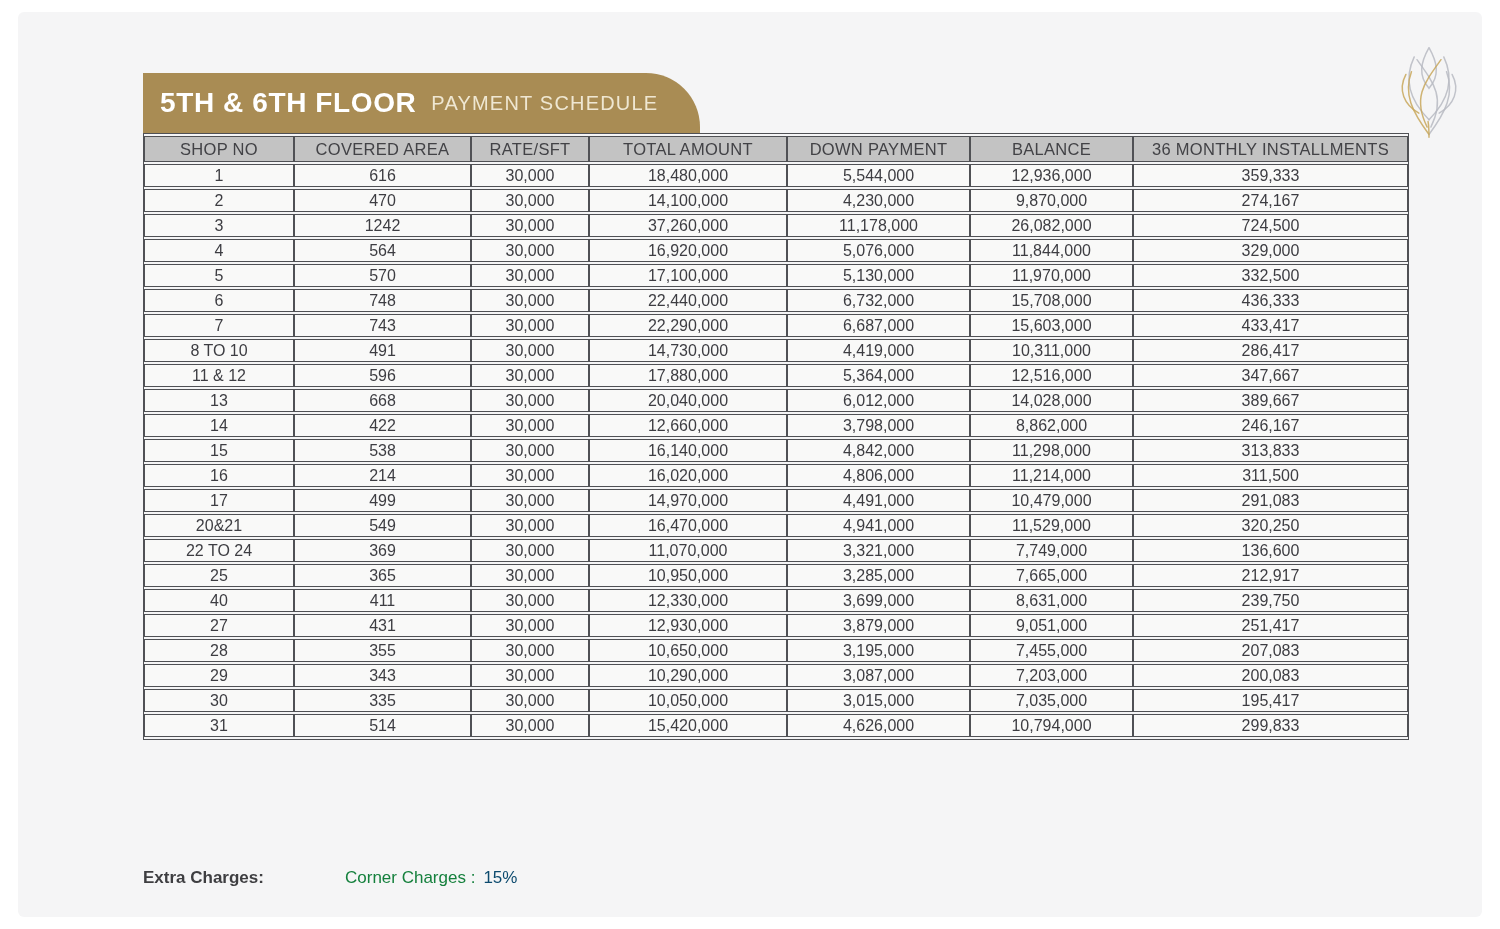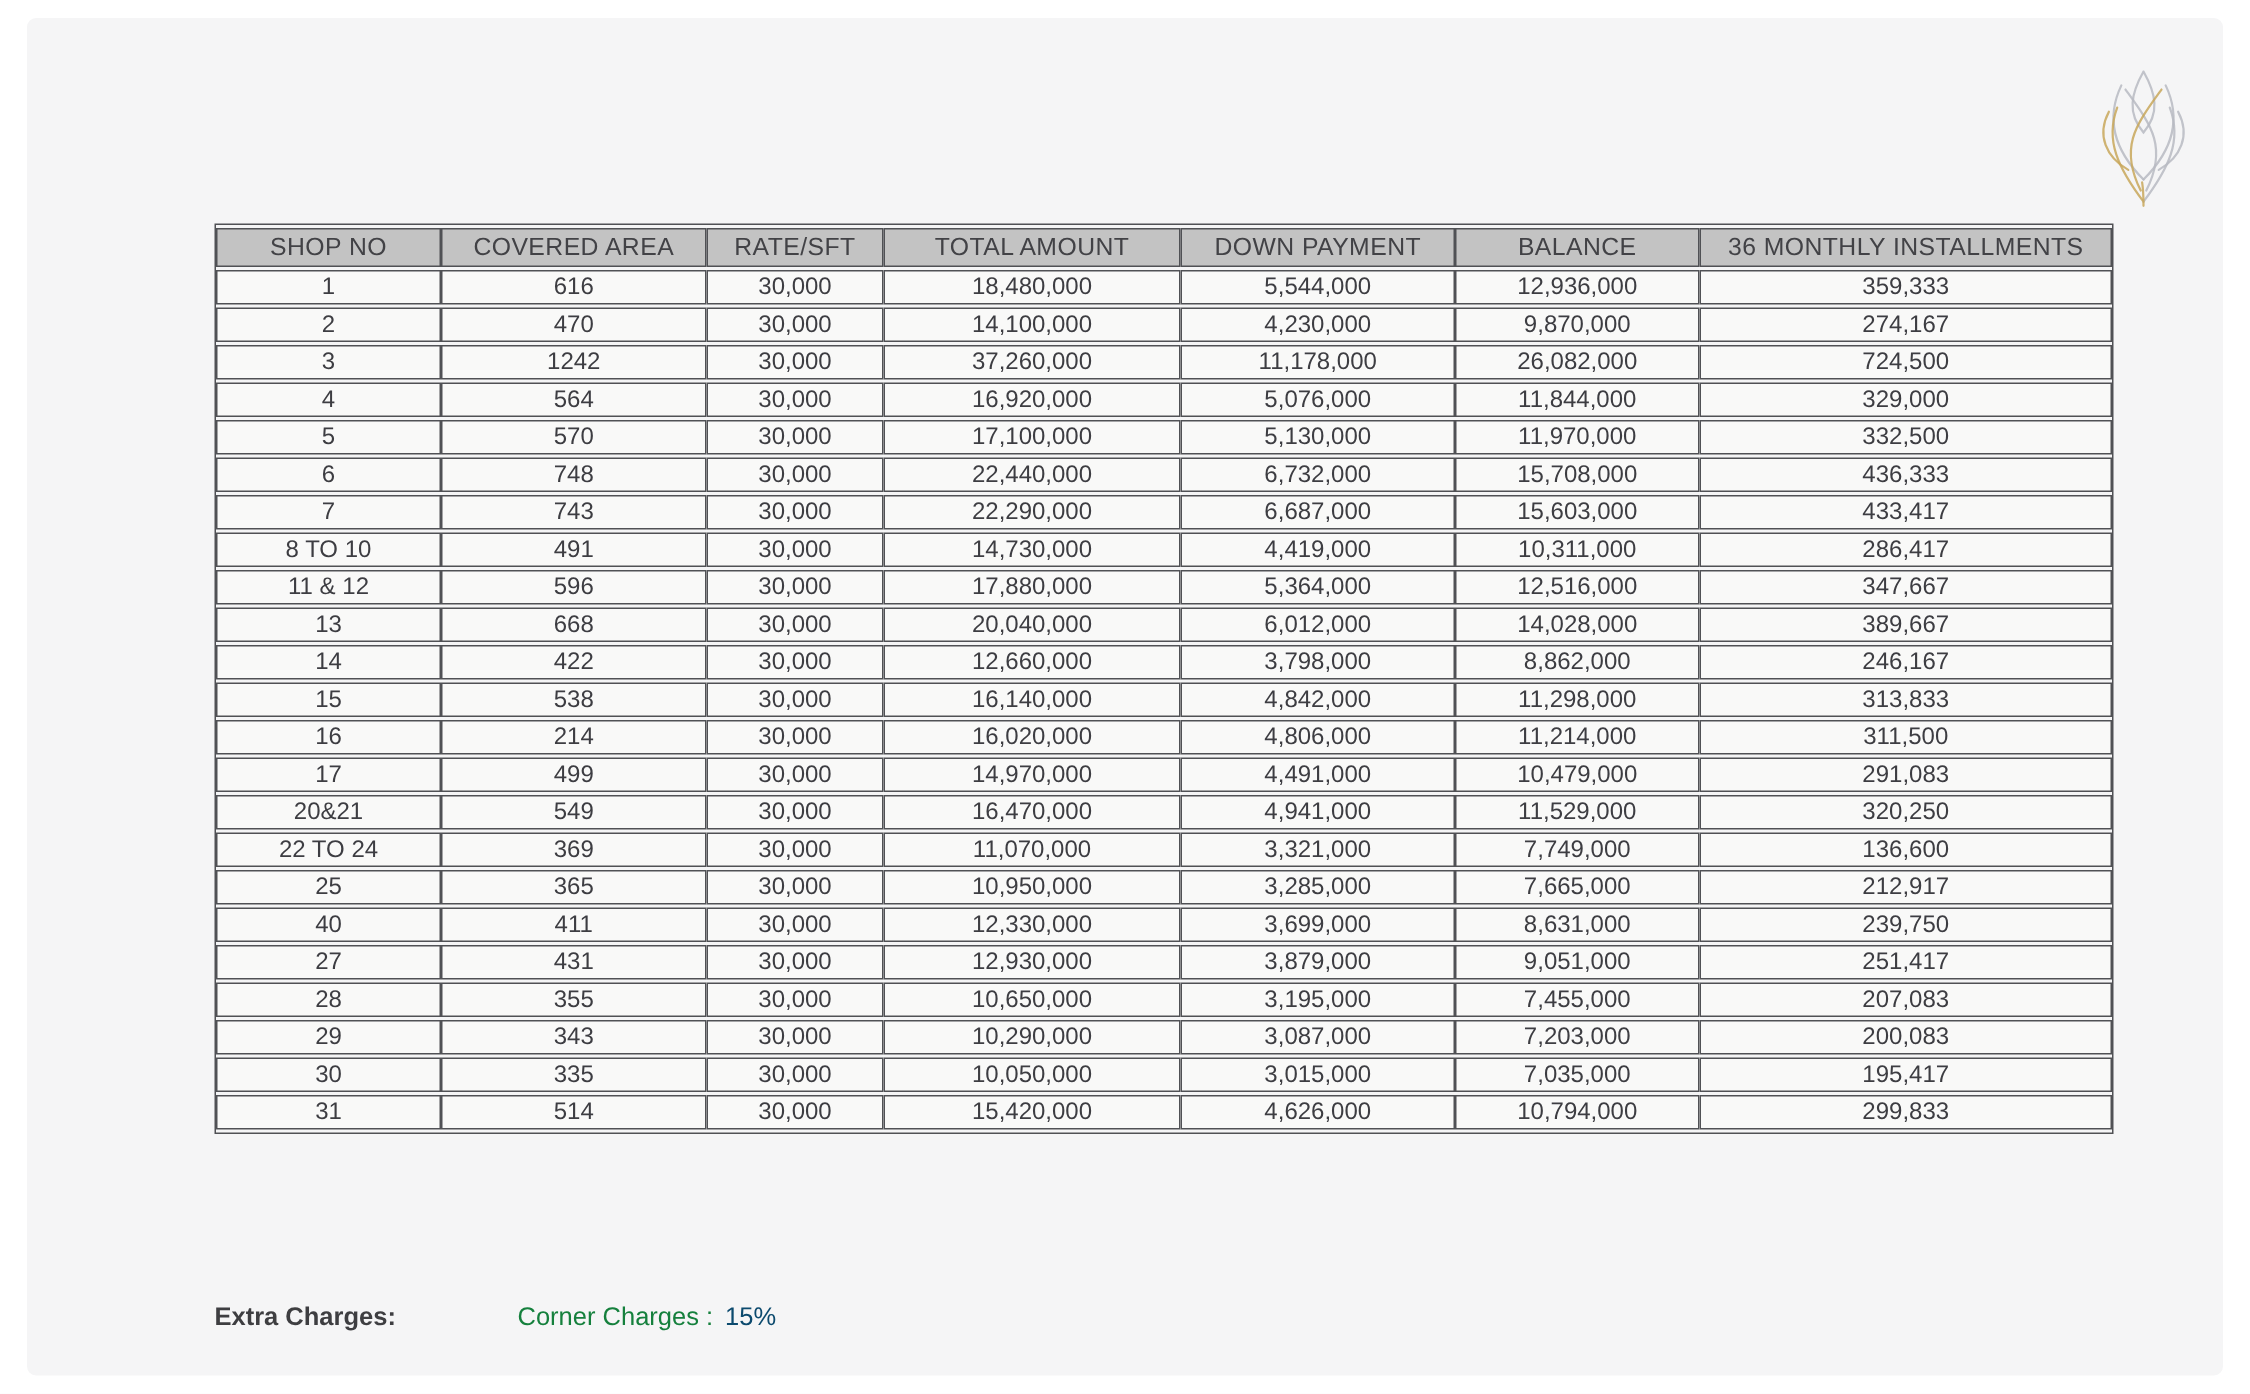--- a/index.html
+++ b/index.html
@@ -21,39 +21,43 @@
   .banner-title{color:#ffffff;font-weight:bold;font-size:28px;letter-spacing:0.6px;white-space:nowrap;}
   .banner-subtitle{color:#EFE7D2;font-size:20px;letter-spacing:1.2px;margin-left:15px;white-space:nowrap;font-weight:normal;}
 
   .logo{position:absolute;left:1392px;top:44px;width:74px;height:96px;}
   .logo svg{width:100%;height:100%;}
   .logo path{fill:none;stroke-width:1.6;stroke-linecap:round;opacity:.85;}
   .logo .silver{stroke:var(--logo-silver);}
   .logo .gold{stroke:var(--logo-gold);}
 
   .schedule{position:absolute;left:143px;top:133px;width:1264px;}
-  table{width:1264px;table-layout:fixed;border-collapse:separate;border-spacing:0 2px;border:1px solid var(--border);margin-top:16px;}
+  table{width:1264px;table-layout:fixed;border-collapse:separate;border-spacing:0 2px;border:1px solid var(--border);}
   col.c0{width:150px;} col.c1{width:177px;} col.c2{width:118px;} col.c3{width:198px;}
   col.c4{width:183px;} col.c5{width:163px;} col.c6{width:275px;}
   th{background:var(--header-gray);color:#424246;font-weight:normal;font-size:16.5px;letter-spacing:.3px;
      height:26px;border:1px solid var(--border);text-align:center;overflow:hidden;white-space:nowrap;}
   td{background:var(--cell-bg);color:#3D3D42;font-size:16px;height:23px;line-height:21px;
      border:1px solid var(--border);text-align:center;overflow:hidden;white-space:nowrap;}
 
   .footer{position:absolute;left:143px;top:832px;display:flex;align-items:baseline;font-size:17px;margin-top:36px;}
   .footer .extra{font-weight:bold;color:#3E3E41;flex:0 0 202px;}
   .footer .corner-label{color:#15803d;}
   .footer .corner-value{color:#0c4a6e;margin-left:8px;}
 </style>
 </head>
 <body>
 
 <div class="stage">
   <div class="panel"></div>
 
+  <div class="banner">
+    <span class="banner-title">5TH &amp; 6TH FLOOR</span>
+    <span class="banner-subtitle">PAYMENT SCHEDULE</span>
+  </div>
 
   <div class="logo">
     <svg viewBox="0 0 80 104" xmlns="http://www.w3.org/2000/svg">
       <path class="silver" d="M40 4 C31 20 28 34 40 48 C52 34 49 20 40 4"></path>
       <path class="silver" d="M24 14 C13 37 18 60 40 82"></path>
       <path class="silver" d="M56 14 C67 37 62 60 40 82"></path>
       <path class="silver" d="M27 17 C45 42 58 58 42 90"></path>
       <path class="gold" d="M53 17 C35 42 22 58 38 90"></path>
       <path class="gold" d="M15 33 C6 50 13 66 29 75"></path>
       <path class="silver" d="M65 33 C74 50 67 66 51 75"></path>

